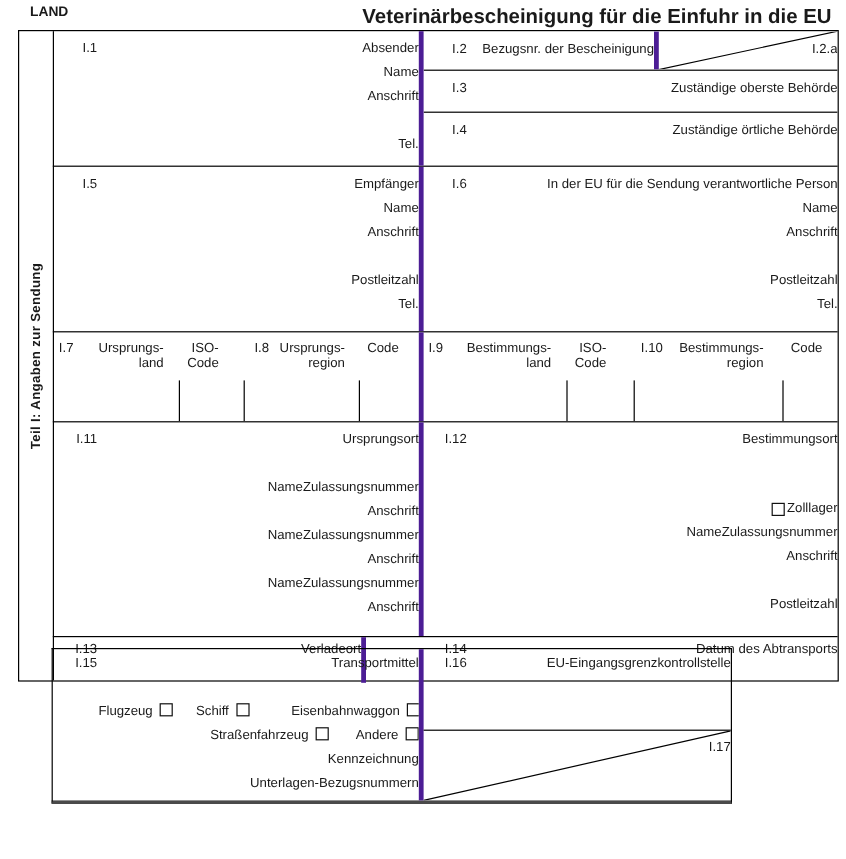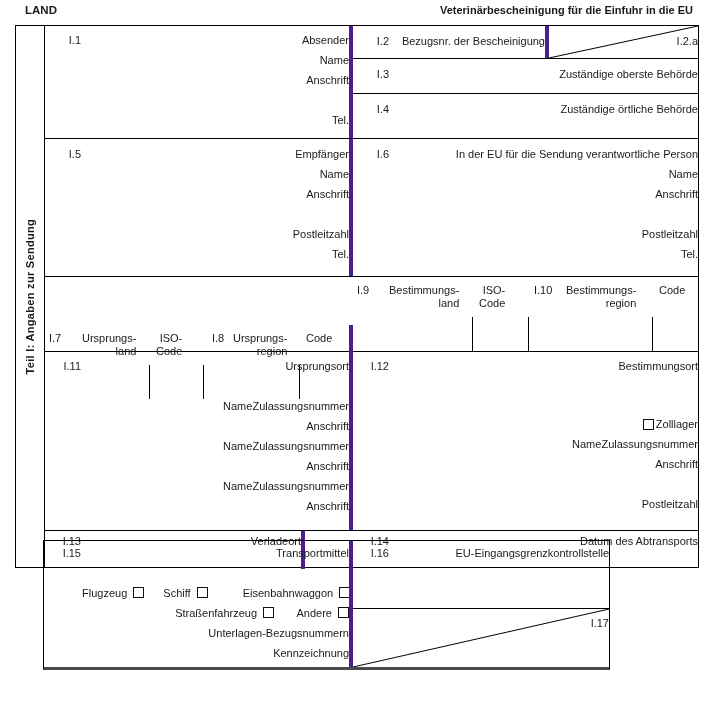--- a/index.html
+++ b/index.html
@@ -2,21 +2,21 @@
 <html><head>
 <meta charset="utf-8">
 <style>
   html,body{margin:0;padding:0;background:#fff;}
   .page{position:relative;width:705px;height:716px;background:#ffffff;
         font-family:"Liberation Sans","DejaVu Sans",sans-serif;
         font-size:11px;color:#1a1a1a;overflow:hidden;text-align:right;}
   .abs{position:absolute;}
   
   .hdr-country{left:25px;top:4px;font-size:11.5px;font-weight:bold;}
-  .hdr-title{right:12px;top:4px;font-size:11px;font-weight:bold;}
+  .hdr-title{right:12px;top:4px;font-size:17px;font-weight:bold;}
   
   .sec1{left:15px;top:25px;width:684px;height:543px;border:1px solid #000;box-sizing:border-box;}
   .sec2{left:43px;top:540px;width:567px;height:130px;border:1px solid #000;border-bottom:3px solid #4a4a4a;box-sizing:border-box;}
   .sidebar{position:absolute;left:0;top:0;bottom:0;width:28px;border-right:1px solid #000;
            display:flex;align-items:center;justify-content:center;}
   .vtext{writing-mode:vertical-rl;transform:rotate(180deg);font-weight:bold;font-size:11px;white-space:nowrap;letter-spacing:.3px;}
   .main{position:absolute;left:28px;top:0;right:0;bottom:0;}
   .band{position:absolute;left:0;right:0;box-sizing:border-box;}
   .bb{border-bottom:1px solid #000;}
   .br{border-right:4px solid #4c1d95;}
@@ -90,21 +90,21 @@
         <div class="cell" style="left:309px;right:0;top:0;height:100%;padding-top:5px;">
           <div class="fr fr-r"><span class="n n-r">I.6</span><span>In der EU für die Sendung verantwortliche Person</span></div>
           <div class="fr fr-r"><span>Name</span></div>
           <div class="fr fr-r"><span>Anschrift</span></div>
           <div class="fr fr-r" style="margin-top:20px;"><span>Postleitzahl</span></div>
           <div class="fr fr-r"><span>Tel.</span></div>
         </div>
       </div>
 
       <div class="band bb" style="top:251px;height:75px;">
-        <div class="cell br" style="left:0;top:0;width:309px;height:100%;margin-top:48px;">
+        <div class="cell br" style="left:0;top:0;width:309px;height:100%;">
           <span class="posl" style="left:5px;">I.7</span>
           <span class="posl twoline" style="left:38px;"><span>Ursprungs-</span><br><span>land</span></span>
           <span class="posl twoline" style="left:112px;"><span>ISO-</span><br><span>Code</span></span>
           <span class="posl" style="left:168px;">I.8</span>
           <span class="posl twoline" style="left:189px;"><span>Ursprungs-</span><br><span>region</span></span>
           <span class="posl" style="left:262px;">Code</span>
           <div class="vsep" style="left:105px;"></div>
           <div class="vsep" style="left:159px;"></div>
           <div class="vsep" style="left:255px;"></div>
         </div>
@@ -161,22 +161,22 @@
       <div class="fr"><span class="n">I.15</span><span>Transportmittel</span></div>
       <div class="fr" style="margin-top:20px;white-space:nowrap;">
         <span style="margin-right:16px;"><span>Flugzeug</span><span class="cb"></span></span>
         <span style="margin-right:32px;"><span>Schiff</span><span class="cb"></span></span>
         <span><span>Eisenbahnwaggon</span><span class="cb"></span></span>
       </div>
       <div class="fr" style="white-space:nowrap;">
         <span style="margin-right:20px;"><span>Straßenfahrzeug</span><span class="cb"></span></span>
         <span><span>Andere</span><span class="cb"></span></span>
       </div>
+      <div class="fr"><span>Kennzeichnung</span></div>
       <div class="fr"><span>Unterlagen-Bezugsnummern</span></div>
-      <div class="fr"><span>Kennzeichnung</span></div>
     </div>
 
     <div class="cell bb" style="left:309px;right:0;top:0;height:68px;padding-top:2px;">
       <div class="fr fr-r"><span class="n n-r">I.16</span><span>EU-Eingangsgrenzkontrollstelle</span></div>
     </div>
 
     <div class="cell" style="left:309px;right:0;top:68px;bottom:0;">
       <svg class="diag" viewBox="0 0 100 100" preserveAspectRatio="none">
           <line x1="0" y1="100" x2="100" y2="0" stroke="#000" stroke-width="1" vector-effect="non-scaling-stroke"></line>
         </svg>

